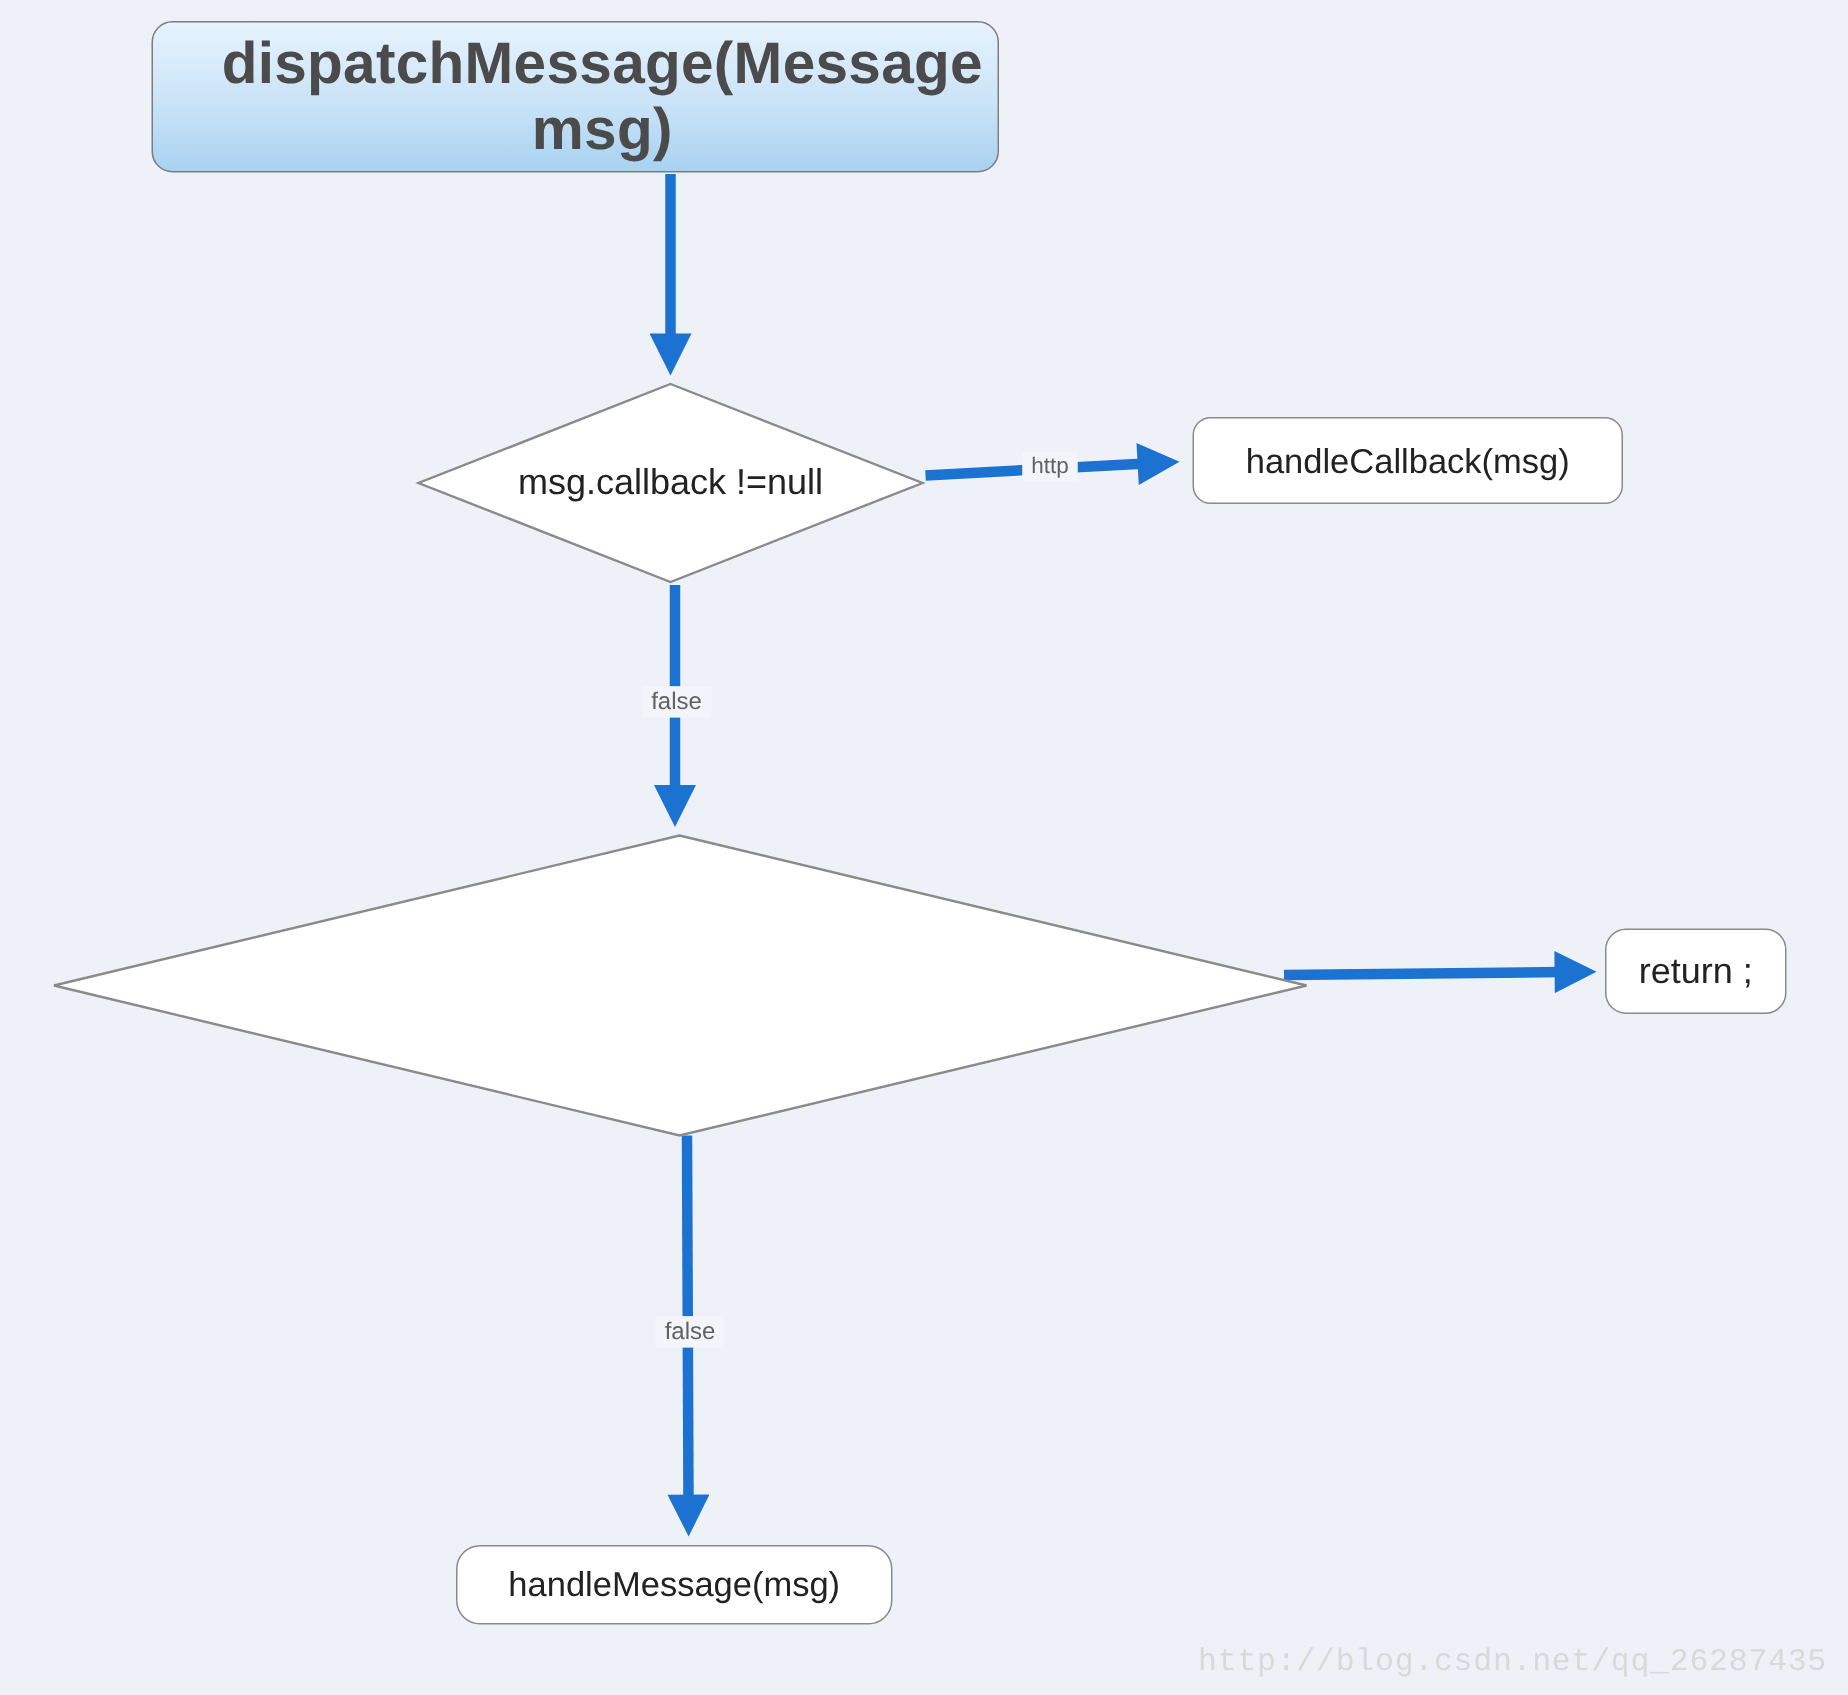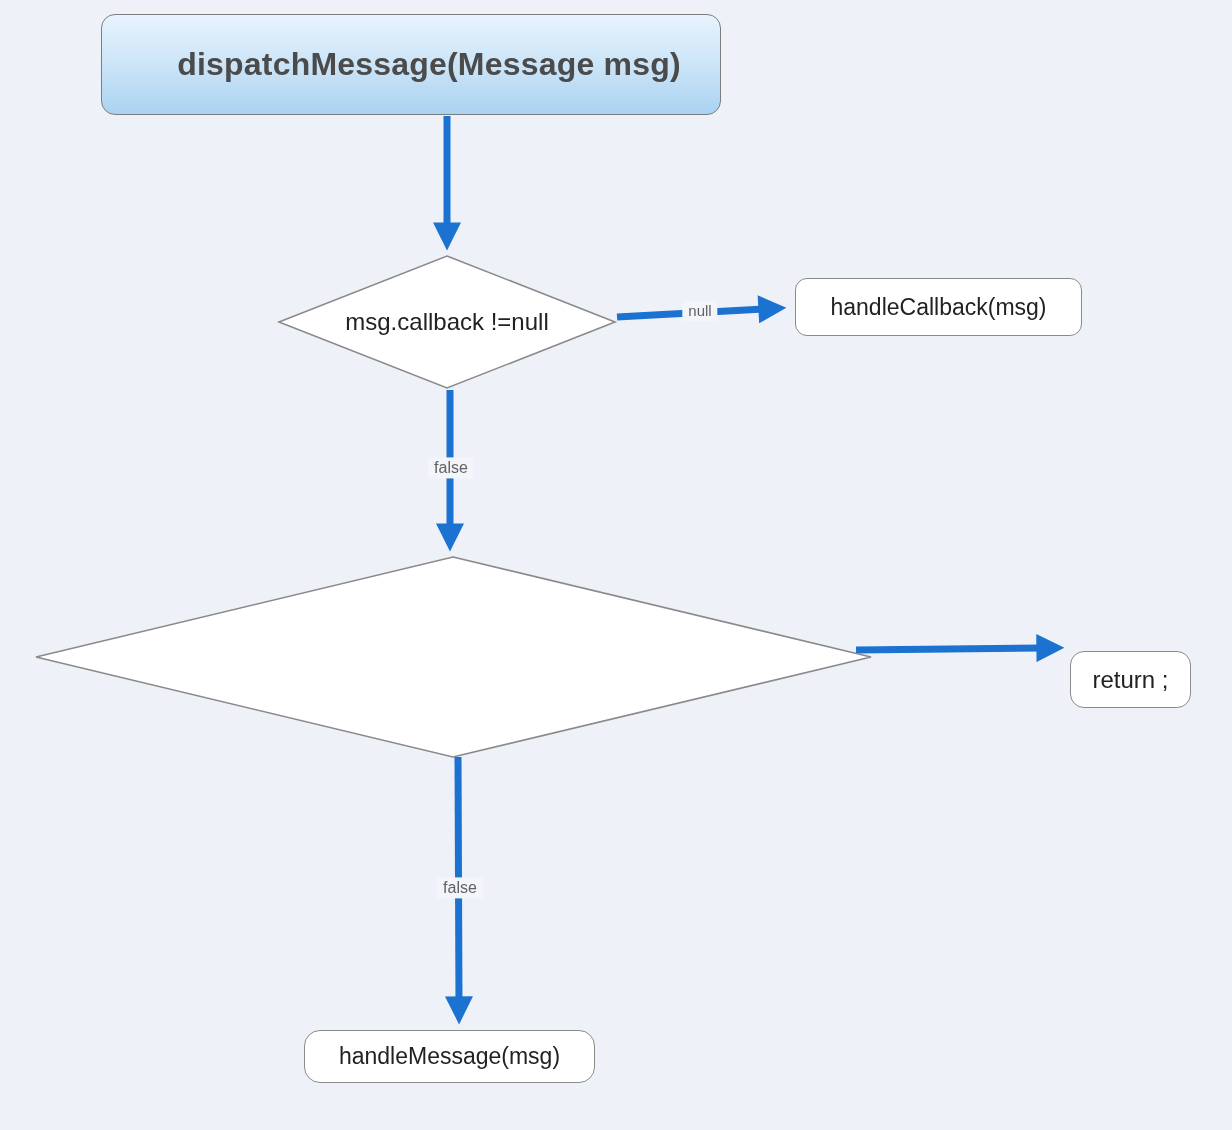--- a/index.html
+++ b/index.html
@@ -31,40 +31,40 @@
   .marker-head{fill:var(--arrow-blue);}
   .node{
     position:absolute;
     display:flex;align-items:center;justify-content:center;
     text-align:center;
     color:var(--node-text);
     background:var(--node-fill);
     border:1.6px solid var(--node-border);
   }
   .node.start{
-    left:101px;top:14px;width:620px;height:101px;
+    left:101px;top:14px;width:565px;height:101px;
     border-radius:14px;
     border-color:#7d7d7d;
     background:linear-gradient(180deg,var(--start-gradient-top) 0%,#c9e3f7 55%,var(--start-gradient-bottom) 100%);
-    font-size:32px;font-weight:bold;color:var(--start-text);
+    font-size:39px;font-weight:bold;color:var(--start-text);
     letter-spacing:0.2px;
     padding-left:36px;
   }
   .diamond-text{
     position:absolute;
     display:flex;align-items:center;justify-content:center;
     text-align:right;
     color:var(--node-text);
     background:transparent;border:none;
   }
   .diamond-text.d1{left:279px;top:256px;width:336px;height:132px;font-size:24px;}
   .diamond-text.d2{left:36px;top:557px;width:835px;height:200px;font-size:24.5px;letter-spacing:-0.4px;}
   .node.process{font-size:23px;}
   .node.handle-callback{left:795px;top:278px;width:287px;height:58px;border-radius:12px;}
-  .node.return{left:1070px;top:619px;width:121px;height:57px;border-radius:14px;font-size:24px;margin-top:32px;}
+  .node.return{left:1070px;top:619px;width:121px;height:57px;border-radius:14px;font-size:24px;}
   .node.handle-message{left:304px;top:1030px;width:291px;height:53px;border-radius:16px;}
   .edge-label{
     position:absolute;
     transform:translate(-50%,-50%);
     color:var(--edge-label-text);
     background:var(--edge-label-bg);
     padding:1px 6px;
     line-height:1.2;
   }
   .edge-label.true1{left:700px;top:311px;font-size:15px;}
@@ -106,20 +106,21 @@
 
   <div class="diamond-text d1">msg.callback !=null</div>
 
   <div class="node process handle-callback">handleCallback(msg)</div>
 
 
   <div class="node process return">return ;</div>
 
   <div class="node process handle-message">handleMessage(msg)</div>
 
-  <div class="edge-label true1">null</div>
+  <div class="edge-label true1">http</div>
 
   <div class="edge-label false1">false</div>
 
   <div class="edge-label false2">false</div>
 
+  <div class="watermark">http://blog.csdn.net/qq_26287435</div>
 
 </div>
 
 </body></html>

